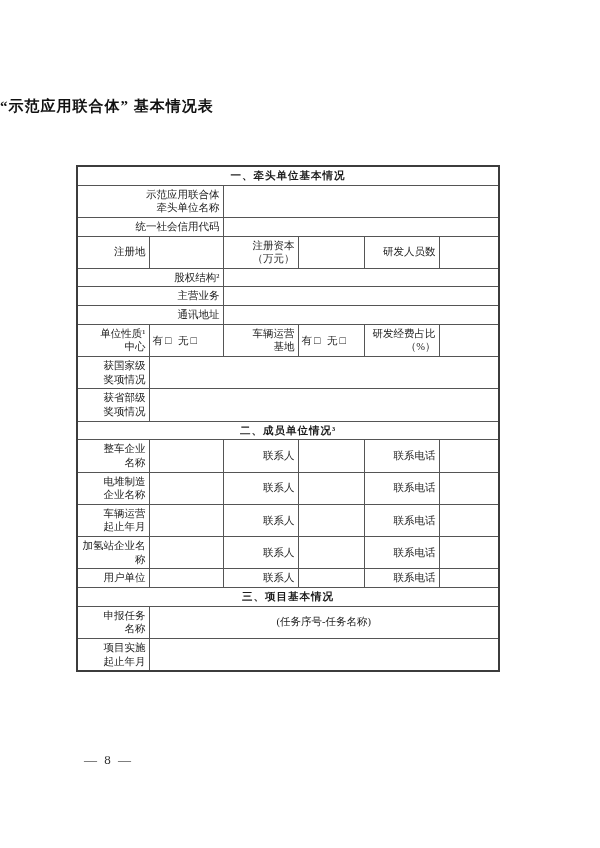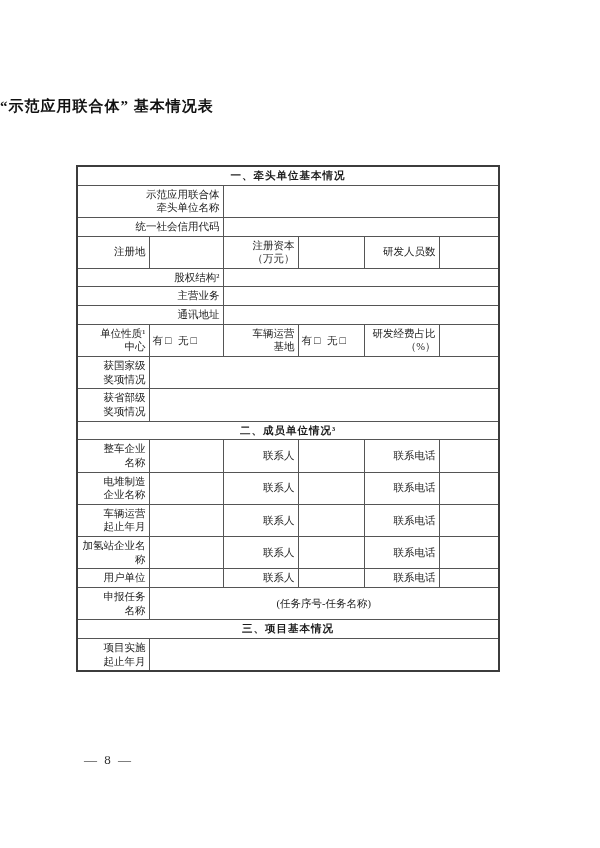--- a/index.html
+++ b/index.html
@@ -175,28 +175,28 @@
       </tr>
       <tr>
         <td class="cell-label">用户单位</td>
         <td class="cell-value"></td>
         <td class="cell-label">联系人</td>
         <td class="cell-value"></td>
         <td class="cell-label">联系电话</td>
         <td class="cell-value"></td>
       </tr>
       <tr>
+        <td colspan="6" class="cell-section">三、项目基本情况</td>
+      </tr>
+      <tr>
         <td class="cell-label">申报任务
 名称</td>
         <td colspan="5" class="cell-hint">(任务序号-任务名称)</td>
       </tr>
       <tr>
-        <td colspan="6" class="cell-section">三、项目基本情况</td>
-      </tr>
-      <tr>
         <td class="cell-label">项目实施
 起止年月</td>
         <td colspan="5" class="cell-value"></td>
       </tr>
     </tbody>
 </table>
 
 <div class="page-number">— 8 —</div>
 
 </body></html>

